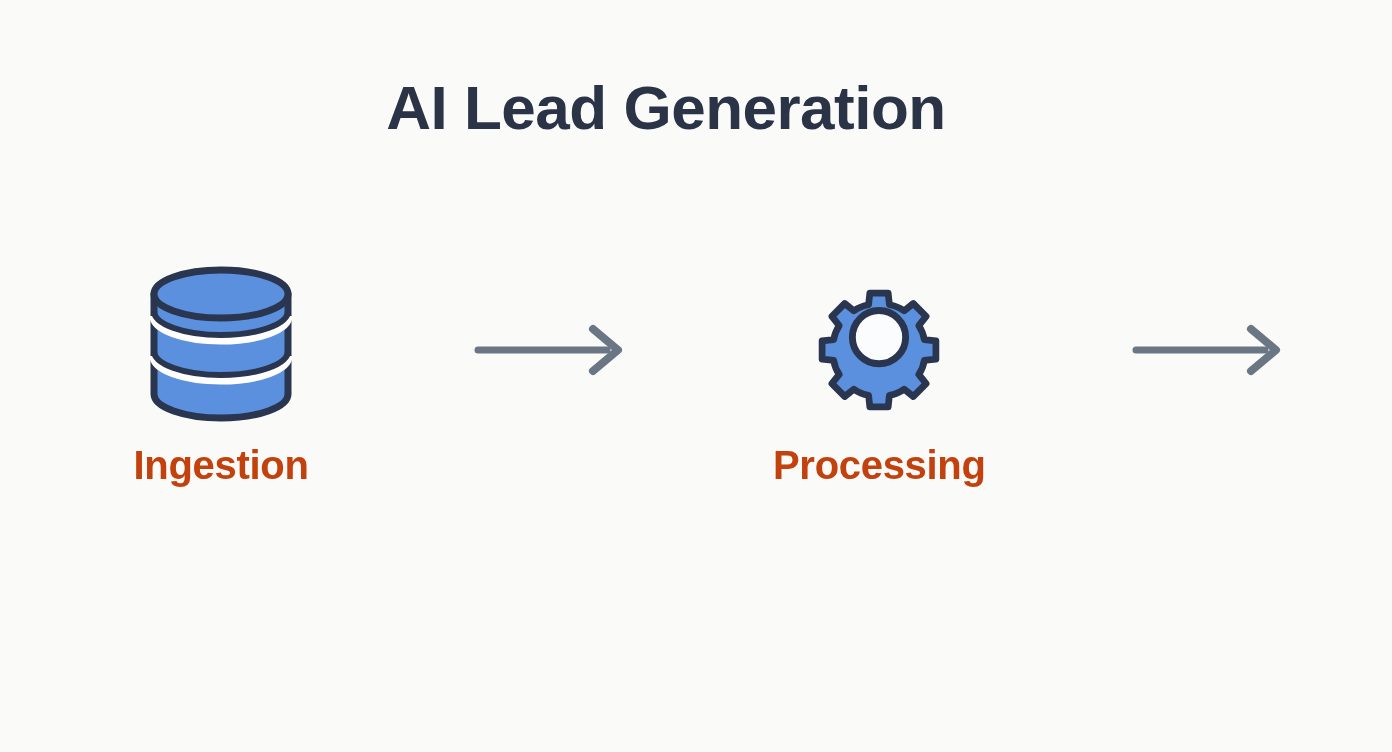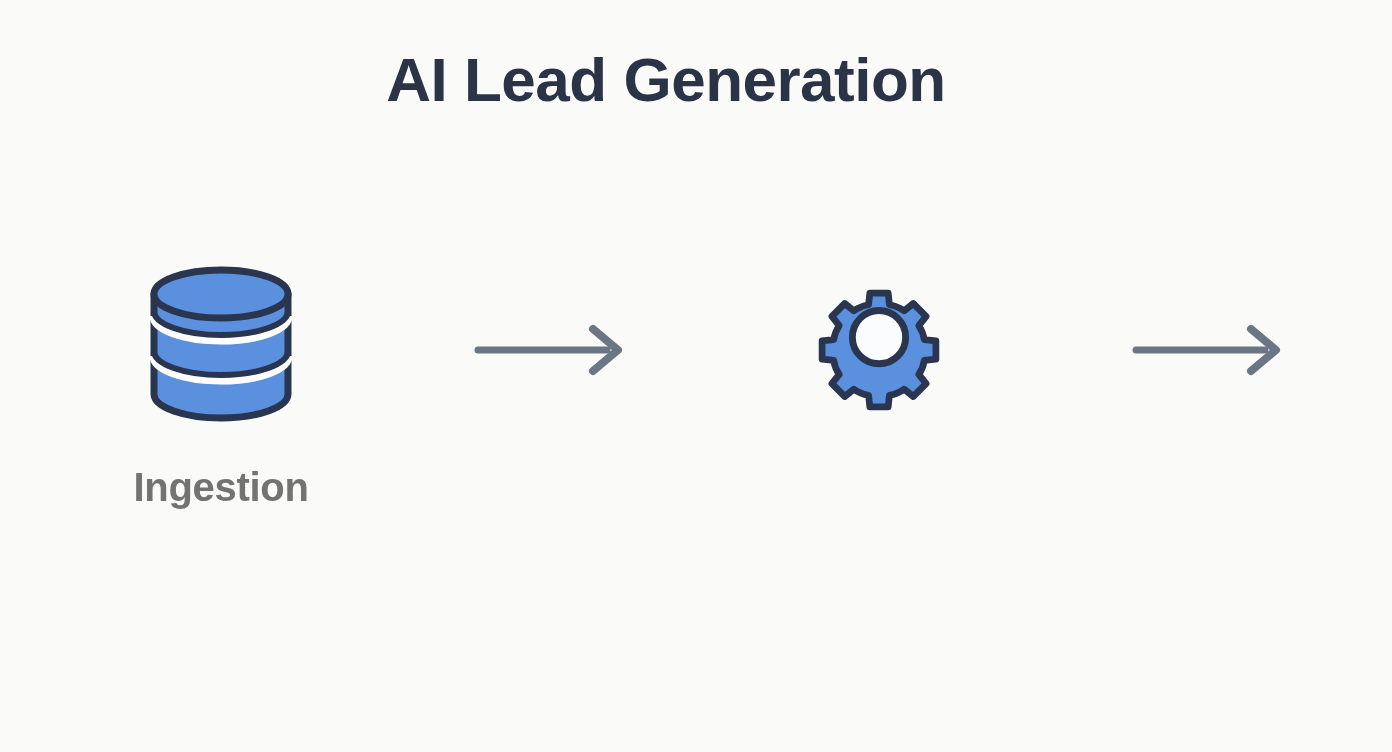--- a/index.html
+++ b/index.html
@@ -19,21 +19,21 @@
   .canvas {
     position: relative;
     width: 1392px;
     height: 752px;
     background: #fafaf9;
   }
 
   
   .title {
     position: absolute;
-    top: 44px;
+    top: 72px;
     left: 0;
     width: 1332px;
     text-align: center;
     font-size: 62px;
     font-weight: bold;
     letter-spacing: -0.5px;
     color: #2a3446;
     line-height: 1.15;
     white-space: nowrap;
   }
@@ -59,24 +59,24 @@
   }
 
   .step-icon {
     height: 175px;
     display: flex;
     align-items: center;
     justify-content: center;
   }
 
   .step-label {
-    margin-top: 28px;
+    margin-top: 6px;
     font-size: 40px;
     font-weight: bold;
-    color: #737373;
+    color: #c2410c;
     letter-spacing: -0.3px;
     white-space: nowrap;
     line-height: 1.1;
   }
 
   .connector {
     width: 175px;
     height: 175px;
     display: flex;
     align-items: center;
@@ -130,20 +130,21 @@
               A 56 56 0 0 1 65 61 L 77 76
               L 56 97 L 41 85 A 56 56 0 0 1 17 95 L 15 114
               L -15 114 L -17 95 A 56 56 0 0 1 -41 85 L -56 97
               L -77 76 L -65 61 A 56 56 0 0 1 -74 38 L -93 36
               L -93 6 L -74 4 A 56 56 0 0 1 -65 -19 L -77 -34
               L -56 -55 L -41 -43 A 56 56 0 0 1 -17 -53 Z" transform="scale(0.62) translate(0,-21)" fill="#5a90dd" stroke="#2a3550" stroke-width="11" stroke-linejoin="round"></path>
             <circle cx="0" cy="-13" r="27" fill="#fbfcfe" stroke="#2a3550" stroke-width="7"></circle>
           </g>
         </svg>
       </div>
+      <div class="step-label">Processing</div>
     </div>
 
     <div class="connector">
       <svg width="150" height="48" viewBox="0 0 150 48">
         <line x1="3" y1="24" x2="132" y2="24" stroke="#6b7685" stroke-width="7" stroke-linecap="round"></line>
         <polyline points="118,3 143,24 118,45" fill="none" stroke="#6b7685" stroke-width="8" stroke-linecap="round" stroke-linejoin="round"></polyline>
       </svg>
     </div>
 
 

